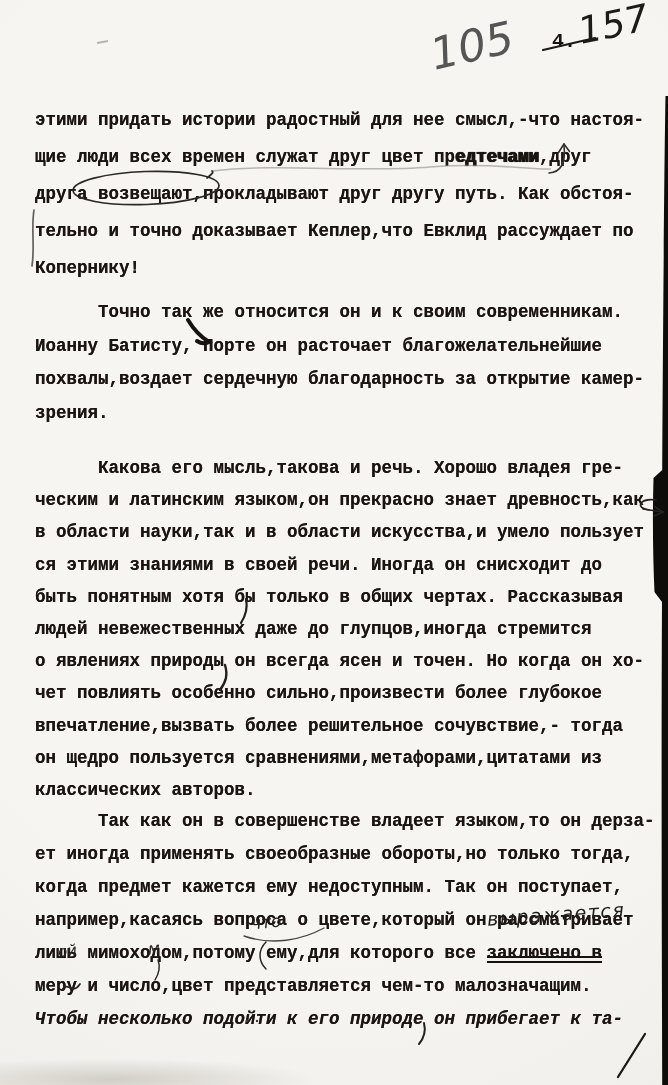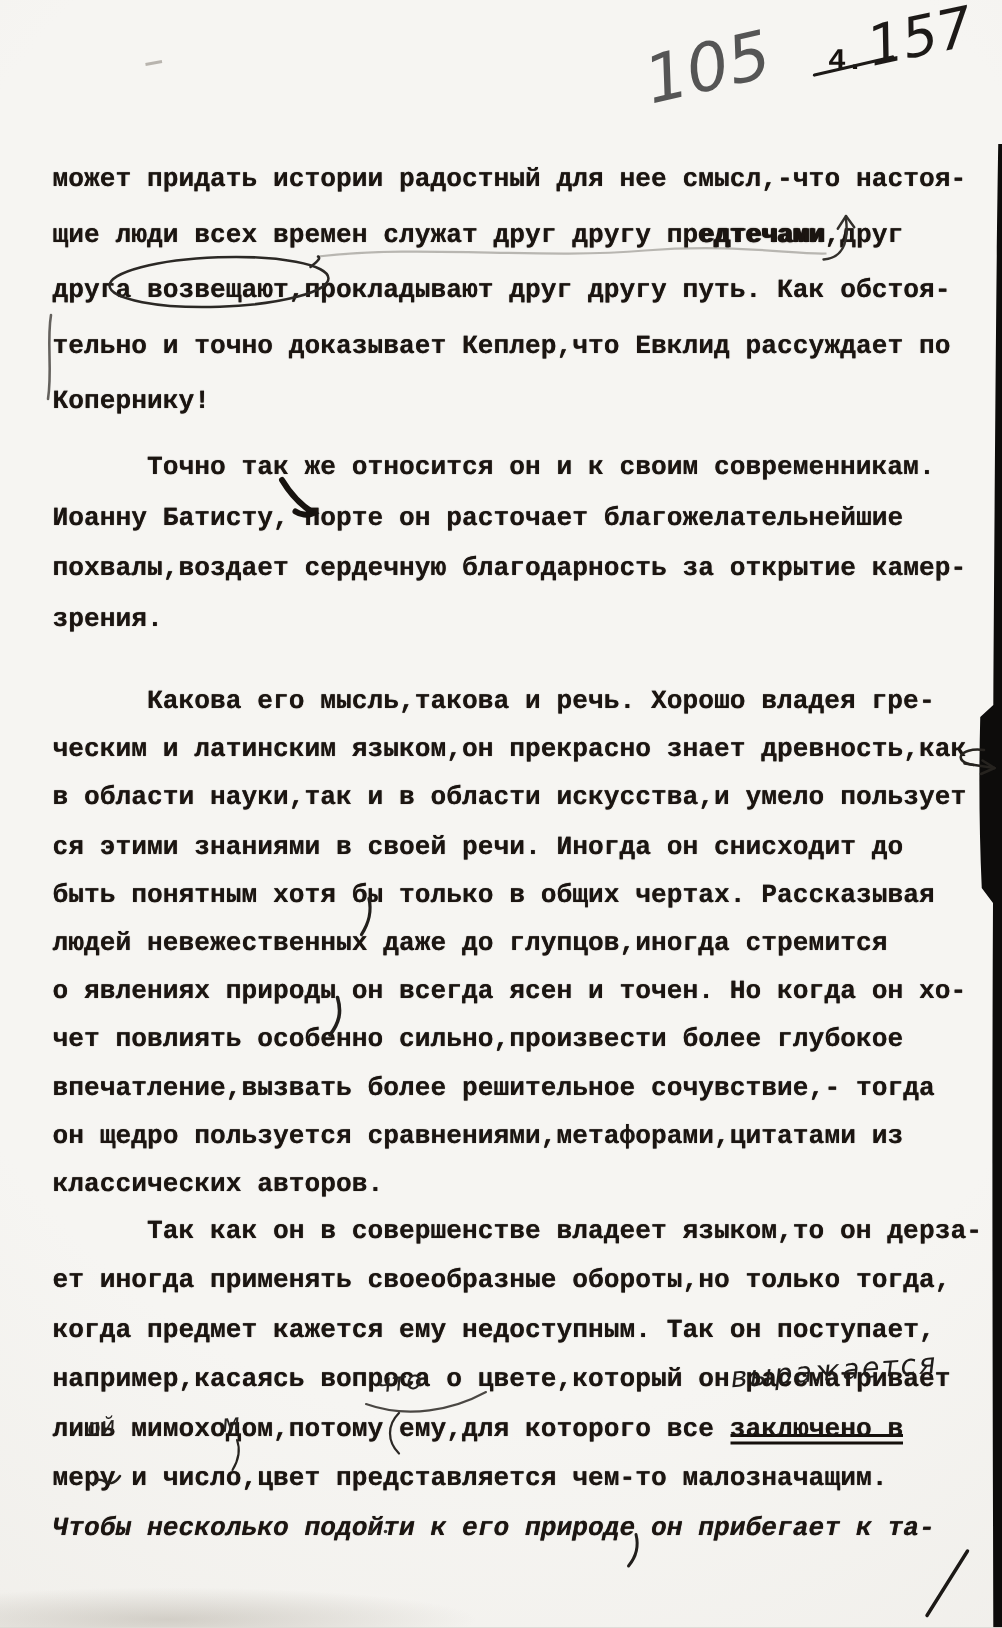--- a/index.html
+++ b/index.html
@@ -44,22 +44,22 @@
     background:radial-gradient(ellipse at 35% 80%, rgba(150,142,128,.35), rgba(150,142,128,0) 70%);
   }
 </style>
 </head>
 <body>
 
 <div class="page">
 
   <div id="typed-text">
       <div class="para" style="top: 102px;">
-        <div class="tline" style="height: 37px; line-height: 37px;">может придать истории радостный для нее смысл,-что настоя-</div>
-        <div class="tline" style="height: 37px; line-height: 37px;"><span>щие люди всех времен служат друг другу пр</span><span class="overstruck">едтечами</span><span>,друг</span></div>
+        <div class="tline" style="height: 37px; line-height: 37px;">этими придать истории радостный для нее смысл,-что настоя-</div>
+        <div class="tline" style="height: 37px; line-height: 37px;"><span>щие люди всех времен служат друг цвет пр</span><span class="overstruck">едтечами</span><span>,друг</span></div>
         <div class="tline" style="height: 37px; line-height: 37px;">друга возвещают,прокладывают друг другу путь. Как обстоя-</div>
         <div class="tline" style="height: 37px; line-height: 37px;">тельно и точно доказывает Кеплер,что Евклид рассуждает по</div>
         <div class="tline" style="height: 37px; line-height: 37px;">Копернику!</div>
       </div>
       <div class="para" style="top: 296px;">
         <div class="tline indent" style="height: 33.5px; line-height: 33.5px;">Точно так же относится он и к своим современникам.</div>
         <div class="tline" style="height: 33.5px; line-height: 33.5px;">Иоанну Батисту, Порте он расточает благожелательнейшие</div>
         <div class="tline" style="height: 33.5px; line-height: 33.5px;">похвалы,воздает сердечную благодарность за открытие камер-</div>
         <div class="tline" style="height: 33.5px; line-height: 33.5px;">зрения.</div>
       </div>

